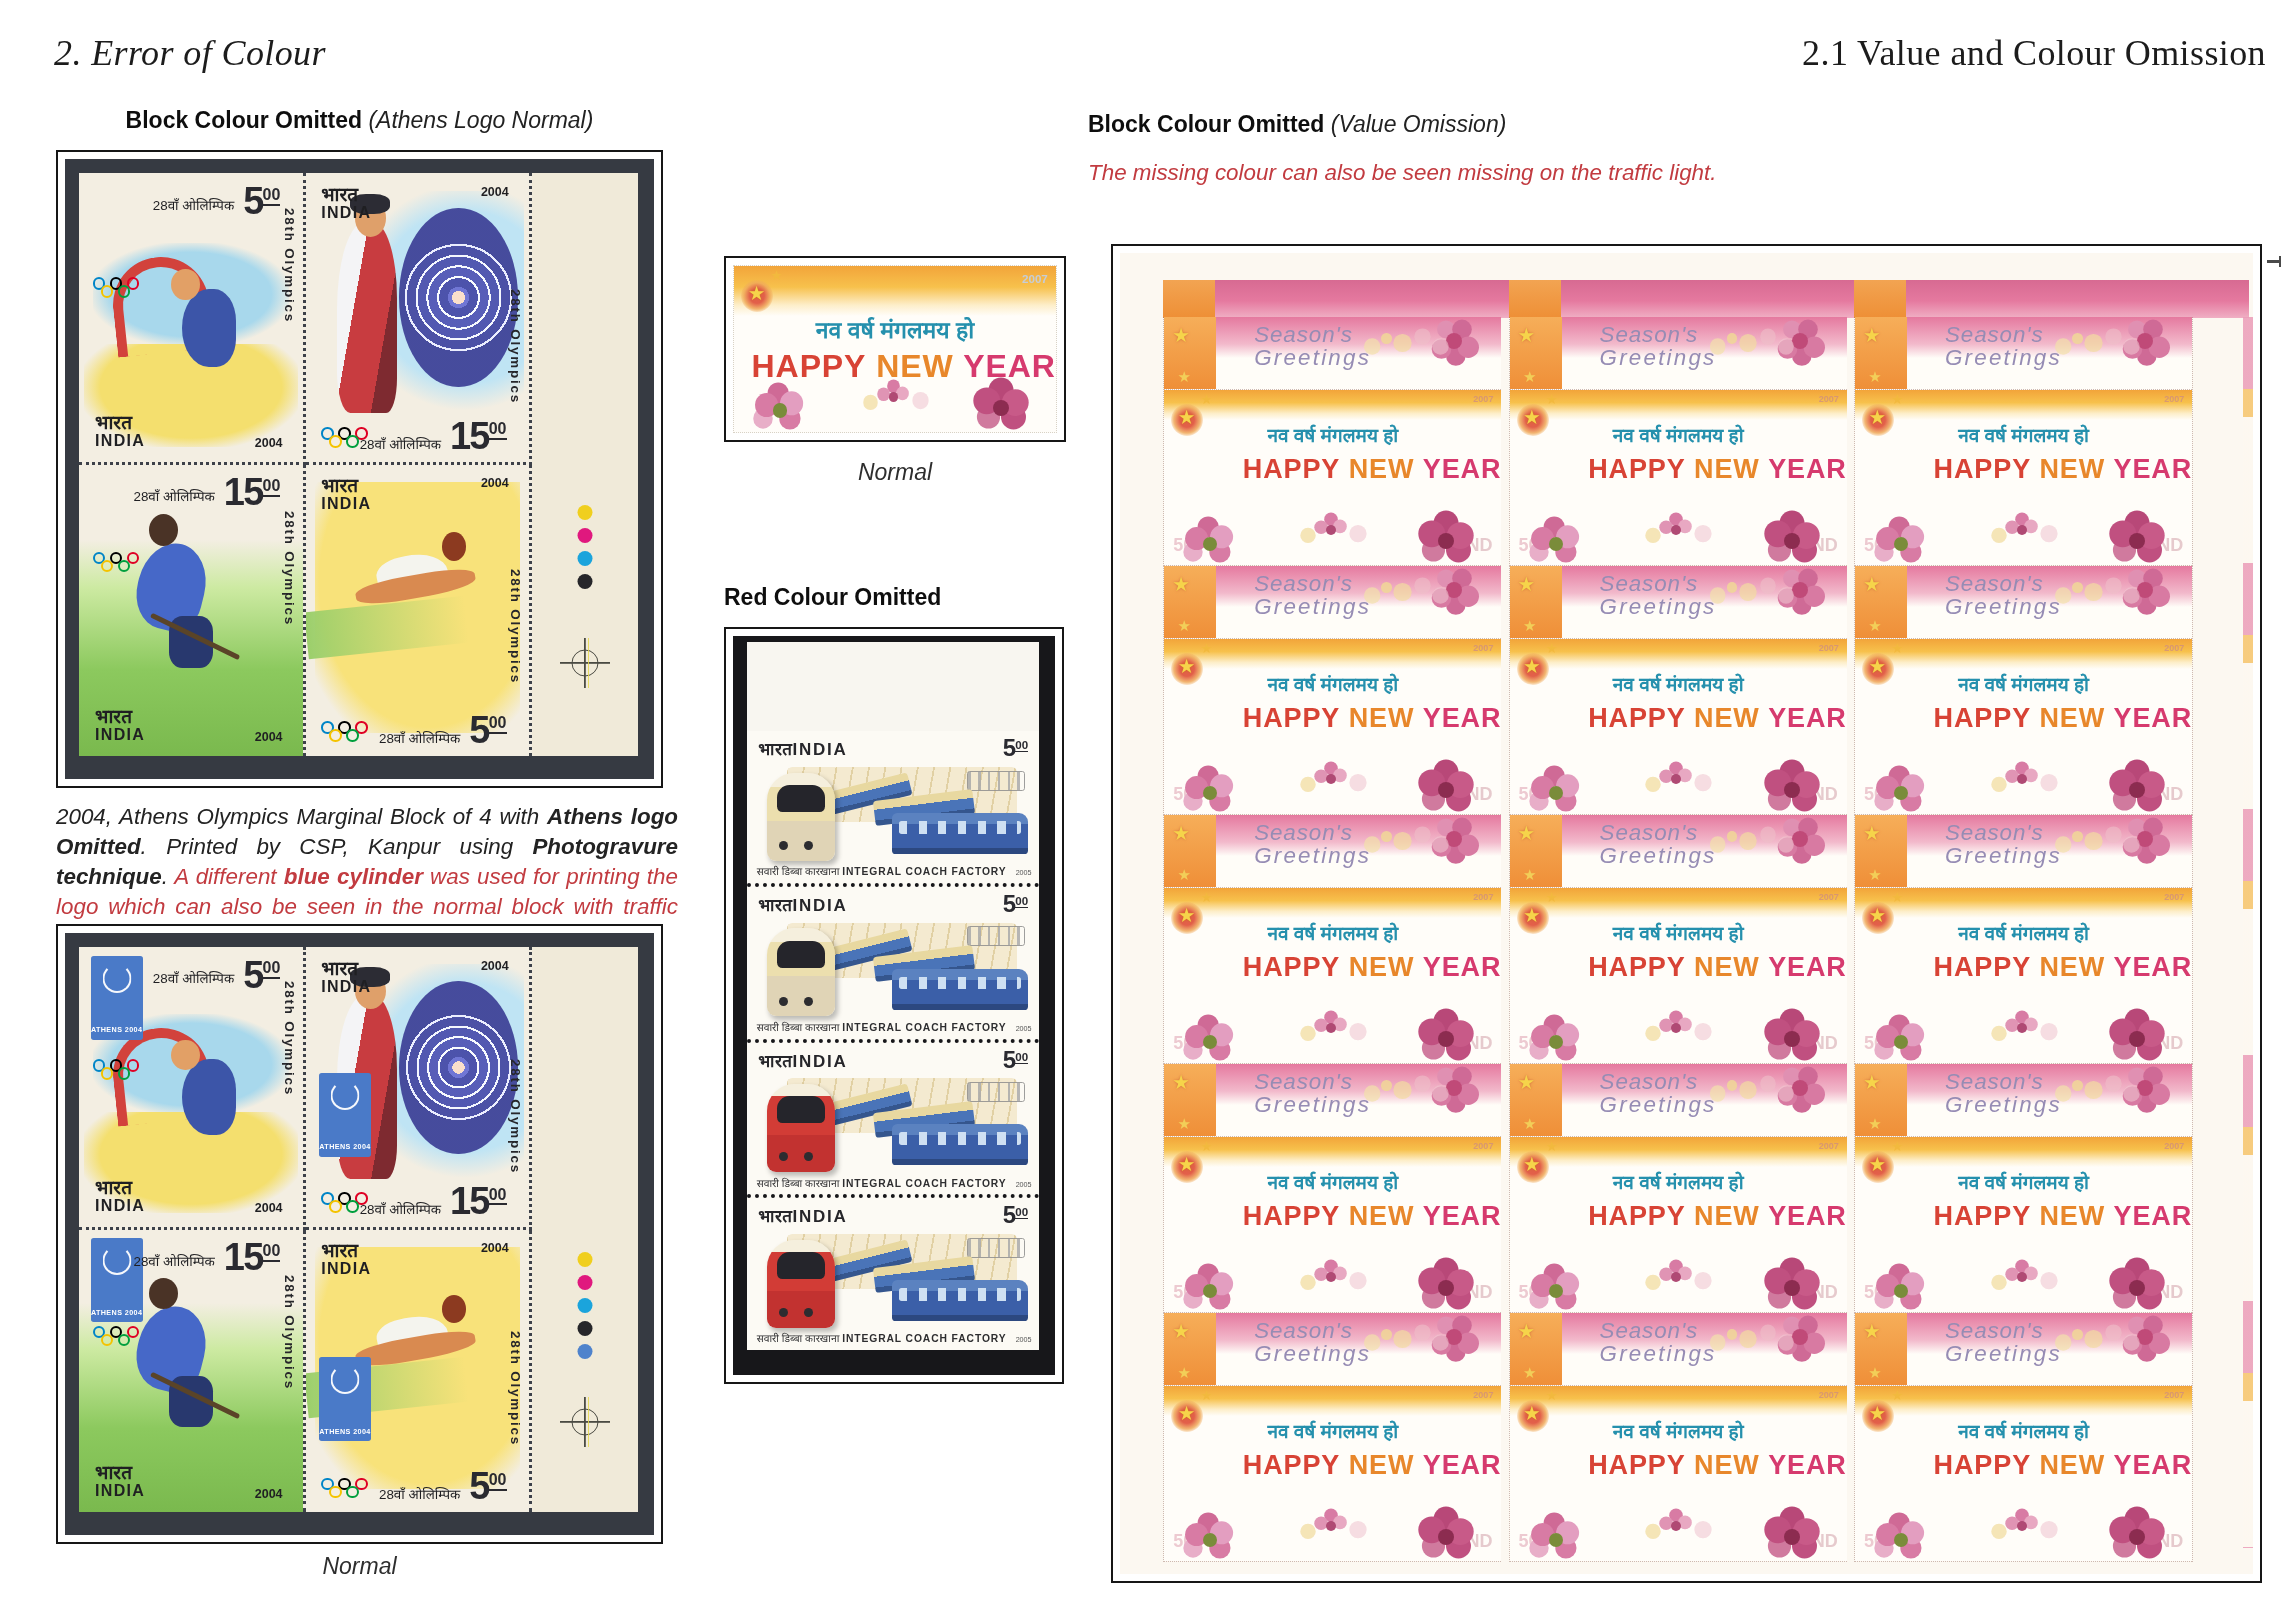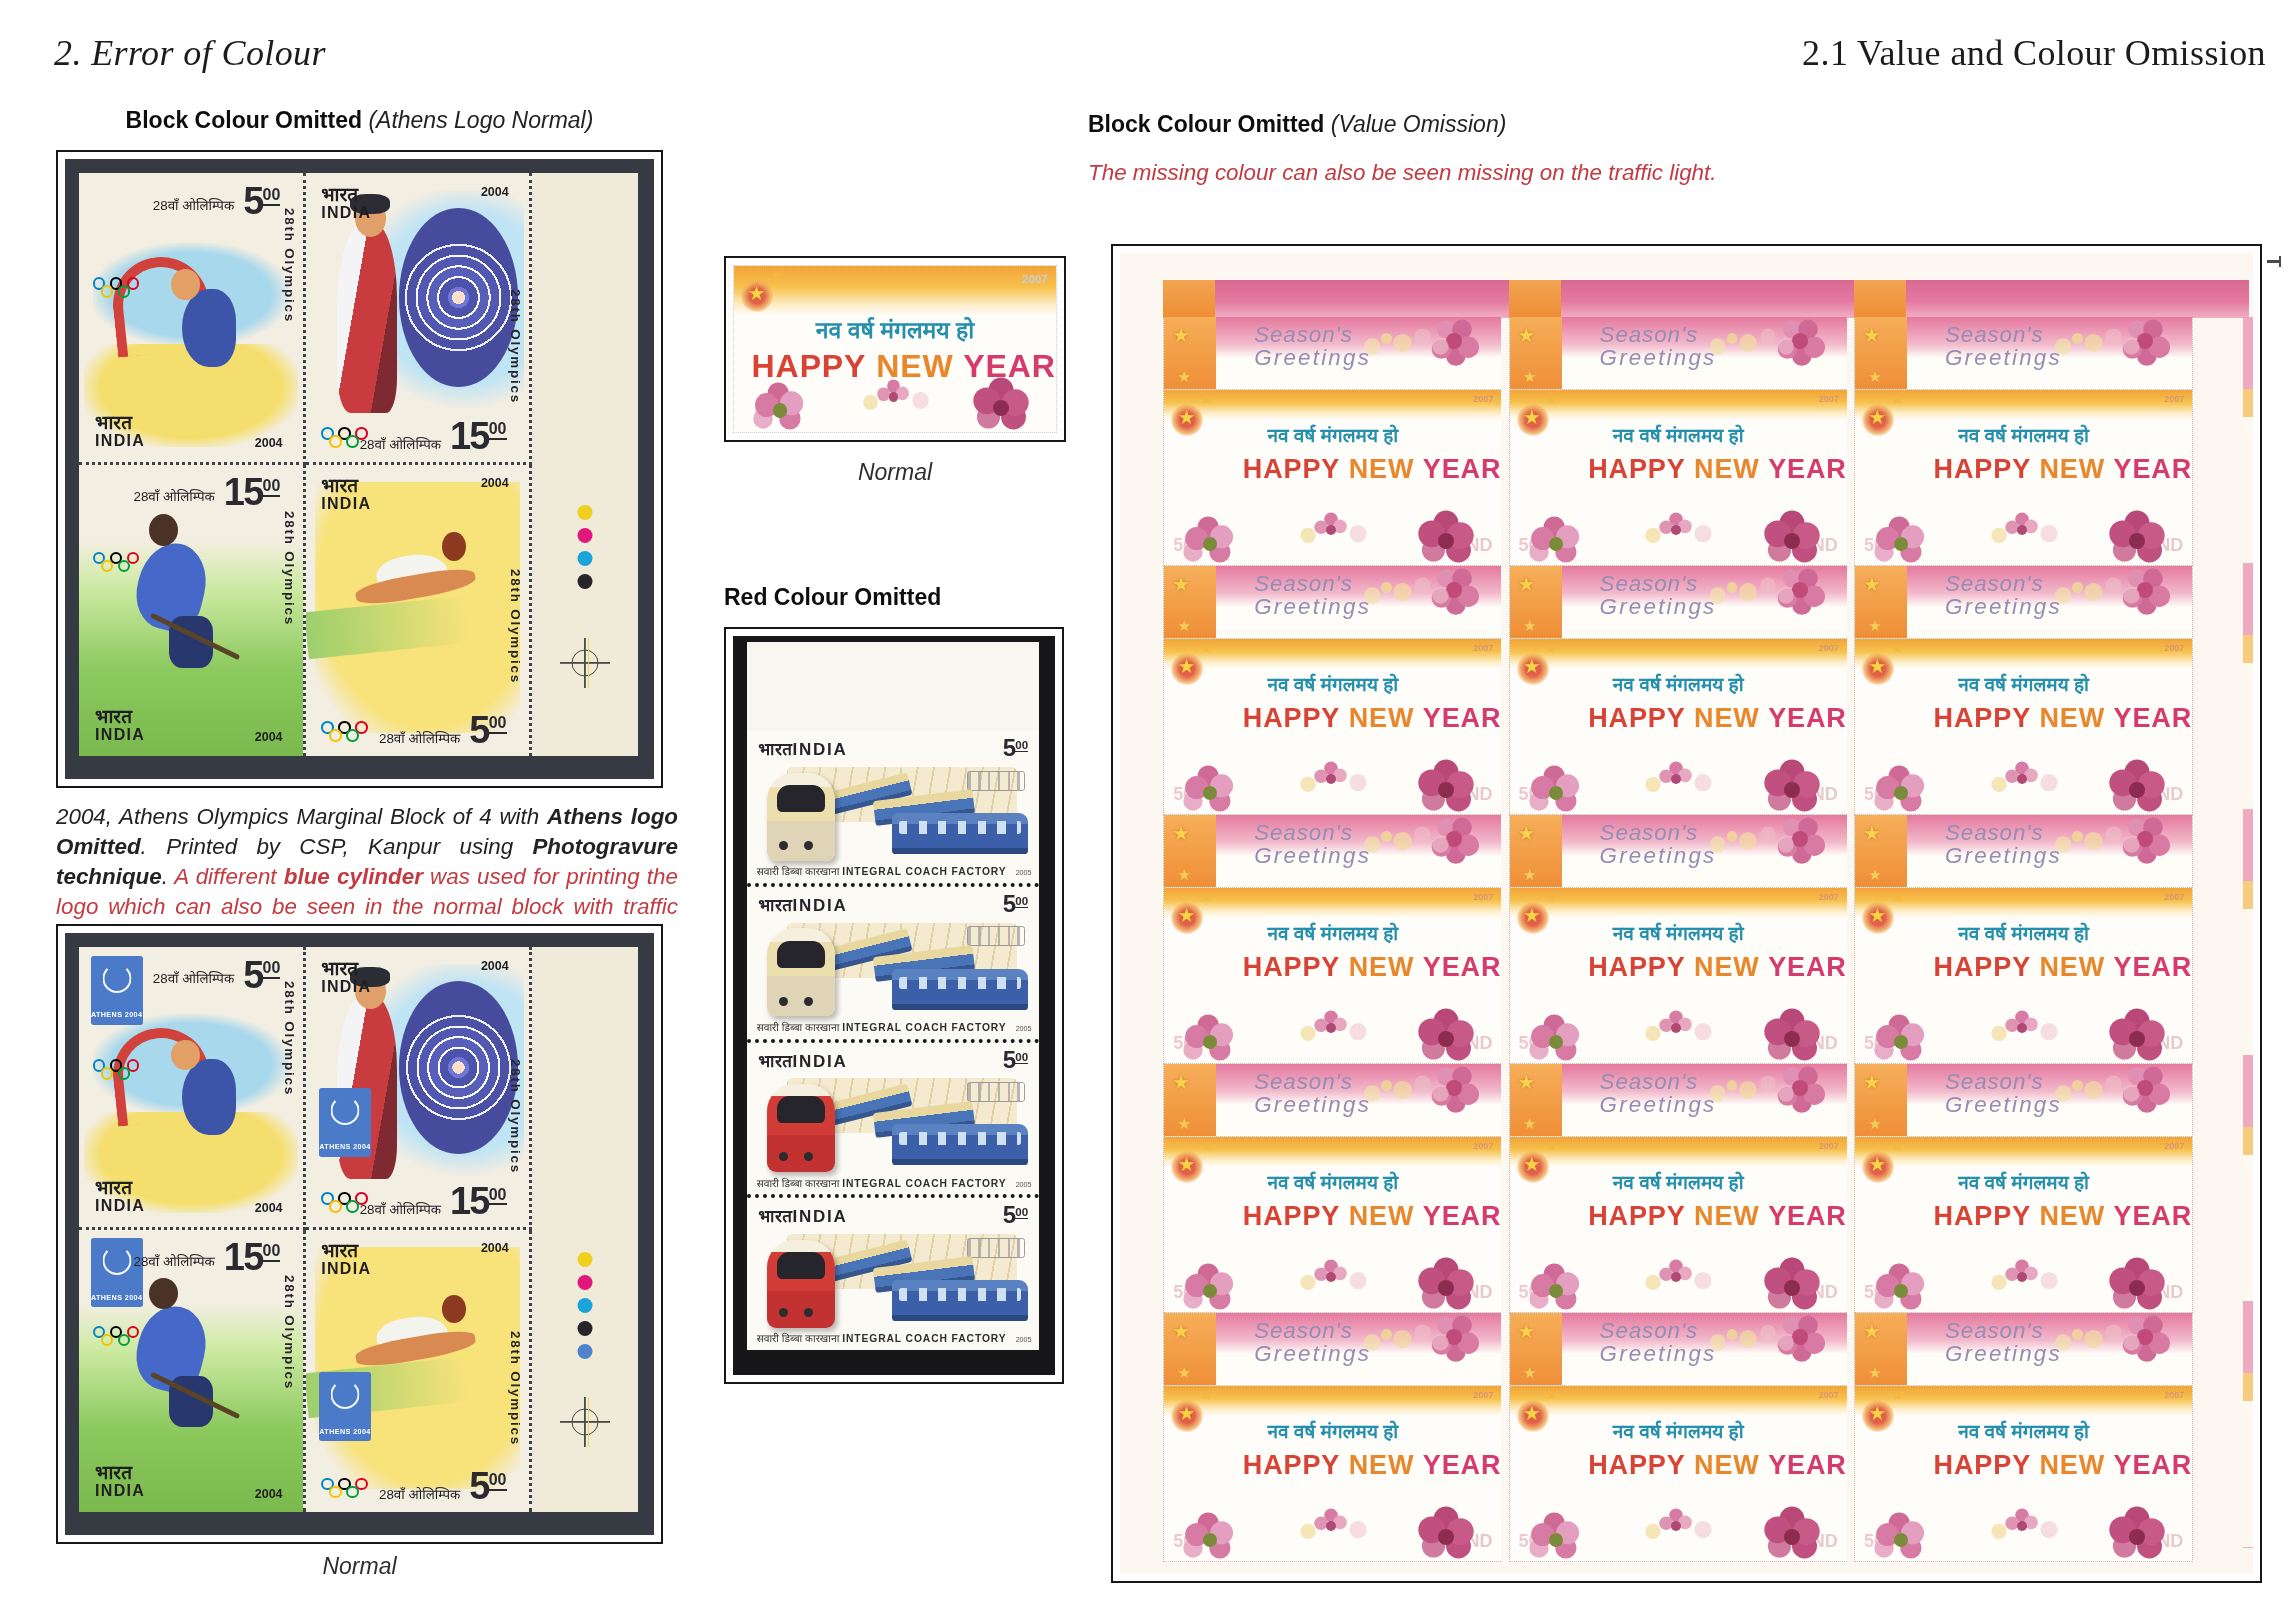--- a/index.html
+++ b/index.html
@@ -75,21 +75,21 @@
   .corner.br{right:9%;bottom:4%;font-size:12.5px;font-weight:700;}
   .vert{position:absolute;right:2.5%;writing-mode:vertical-rl;font-weight:700;font-size:13.4px;letter-spacing:1.8px;color:#26262a;}
   .art-wrestling .vert{top:12%;} .art-shooting .vert{top:40%;}
   .art-hockey .vert{top:16%;} .art-athletics .vert{top:36%;}
   .rings{position:absolute;width:52px;height:23px;}
   .ring{position:absolute;width:12.5px;height:12.5px;border:2.2px solid;border-radius:50%;box-sizing:border-box;}
   .art-wrestling .rings{left:6%;top:36%;}
   .art-shooting .rings{left:7%;bottom:4%;}
   .art-hockey .rings{left:6%;top:30%;}
   .art-athletics .rings{left:7%;bottom:4%;}
-  .alogo{position:absolute;width:52px;height:69px;background:#4a7ac8;border-radius:2.7px;}
+  .alogo{position:absolute;width:52px;height:84px;background:#4a7ac8;border-radius:2.7px;}
   .wreath{position:absolute;left:50%;top:8px;transform:translateX(-50%);width:29px;height:29px;border:2.7px solid rgba(255,255,255,.95);border-radius:50%;border-top-color:transparent;box-sizing:border-box;}
   .alabel{position:absolute;bottom:5.4px;left:0;right:0;text-align:center;font-size:7.2px;font-weight:700;color:#fff;letter-spacing:0.4px;}
   .art-wrestling .alogo{left:5%;top:3%;} .art-hockey .alogo{left:5%;top:3%;}
   .art-shooting .alogo{left:6%;bottom:25%;} .art-athletics .alogo{left:6%;bottom:25%;}
   .oblock:not(.with-logo) .alogo{display:none;}
   .with-logo .art-wrestling .rings{top:40%;} .with-logo .art-hockey .rings{top:34%;}
 
   .regdots{position:absolute;left:50%;transform:translateX(-50%);top:57%;display:flex;flex-direction:column;gap:8px;}
   .with-logo .regdots{top:54%;}
   .dot{width:15px;height:15px;border-radius:50%;}

